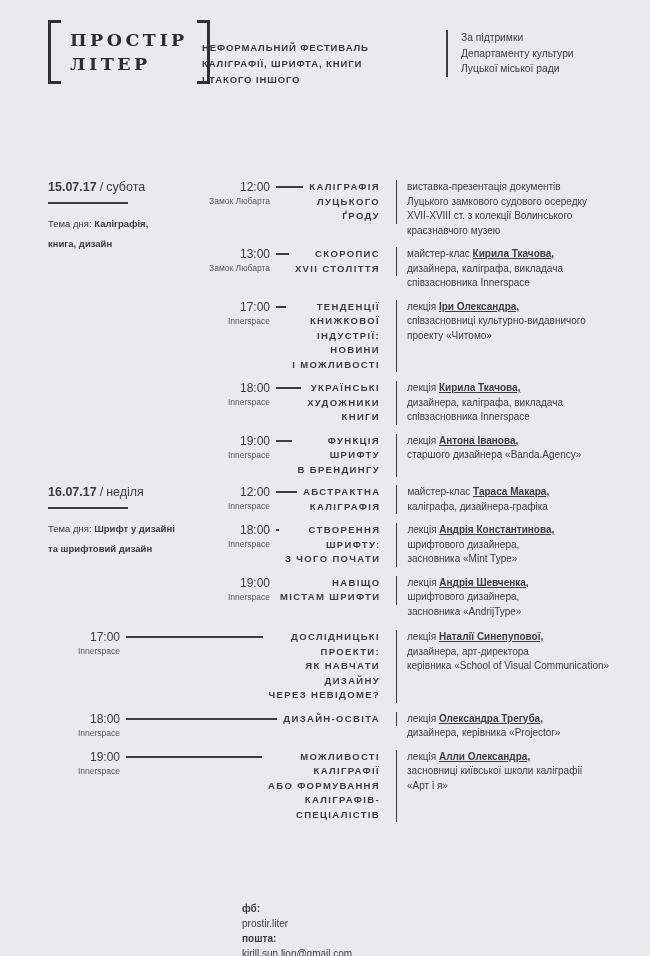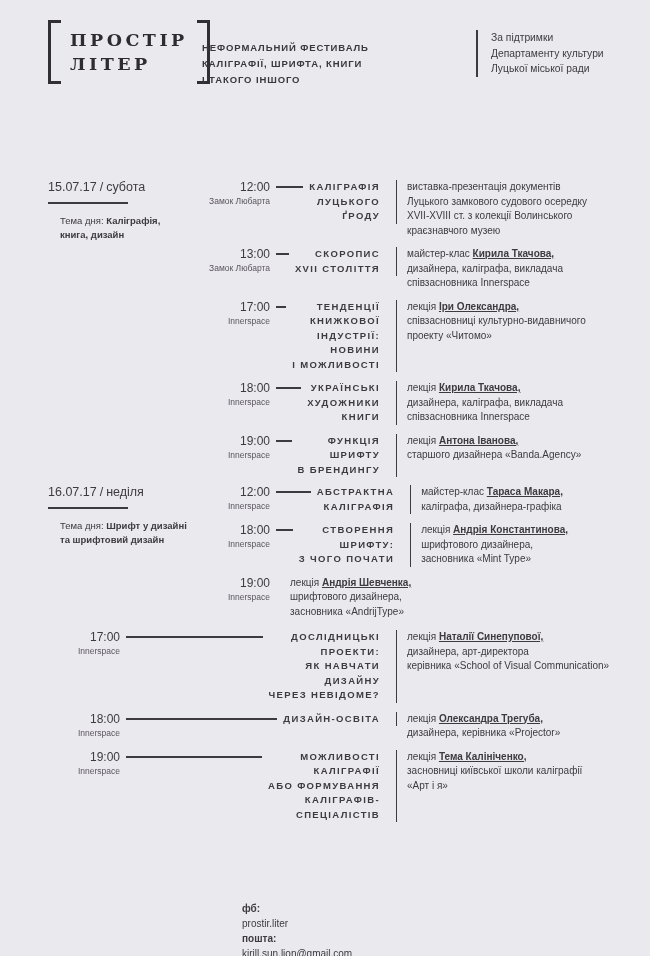--- a/index.html
+++ b/index.html
@@ -23,33 +23,33 @@
     font-weight: 700; font-size: 17.5px; line-height: 24px;
     letter-spacing: 3.5px; color: #2e2c31;
     margin: 8px 9px 0 9px; white-space: pre-line;
   }
   .subtitle {
     position: absolute; left: 202px; top: 30px;
     font-size: 9.5px; font-weight: 700; letter-spacing: 0.9px;
     line-height: 16px; white-space: pre-line; color: #3a383d; margin-top: 10px;
   }
   .support {
-    position: absolute; left: 476px; top: 30px;
+    position: absolute; left: 446px; top: 30px;
     border-left: 2px solid #3d3b40; padding-left: 13px;
     font-size: 10.3px; line-height: 15.5px; white-space: pre-line;
   }
 
   
   .day { position: absolute; left: 48px; width: 596px; display: flex; align-items: flex-start; }
   .day-info { width: 150px; flex-shrink: 0; }
   .day-date { font-size: 12.5px; }
-  .day-date b { font-weight: 400; }
+  .day-date b { font-weight: 700; }
   .day-sep { margin: 0 3px; }
   .day-rule { width: 80px; border-top: 2px solid #3d3b40; margin: 8px 0 10px 0; }
-  .day-theme { font-size: 9.5px; line-height: 14px; white-space: pre-line; margin-left: 12px; }
+  .day-theme { font-size: 9.5px; line-height: 20px; white-space: pre-line; }
   .day-theme b { font-weight: 700; }
   .day-events { flex: 1; }
 
   
   .ev {
     display: grid;
     grid-template-columns: 72px minmax(10px, 1fr) max-content 247px;
     margin-bottom: 9px;
   }
   .ev-timeblock { text-align: right; }
@@ -211,20 +211,22 @@
 шрифтового дизайнера,
 засновника «Mint Type»</span></div>
       </div>
 
       <div class="ev">
         <div class="ev-timeblock">
             <div class="ev-t">19:00</div>
             <div class="ev-loc">Innerspace</div>
           </div>
         <div class="ev-dash"></div>
+        <div class="ev-title">НАВІЩО
+МІСТАМ ШРИФТИ</div>
         <div class="ev-desc"><span>лекція </span><b>Андрія Шевченка,</b><span>
 шрифтового дизайнера,
 засновника «AndrijType»</span></div>
       </div>
 
     </div>
   </section>
 
   <section class="day" style="top:630px">
     <div class="day-events">
@@ -260,21 +262,21 @@
         <div class="ev-timeblock">
             <div class="ev-t">19:00</div>
             <div class="ev-loc">Innerspace</div>
           </div>
         <div class="ev-dash"></div>
         <div class="ev-title">МОЖЛИВОСТІ
 КАЛІГРАФІЇ
 АБО ФОРМУВАННЯ
 КАЛІГРАФІВ-
 СПЕЦІАЛІСТІВ</div>
-        <div class="ev-desc"><span>лекція </span><b>Тема Калініченко,</b><span>
+        <div class="ev-desc"><span>лекція </span><b>Алли Олександра,</b><span>
 засновниці київської школи каліграфії
 «Арт і я»</span></div>
       </div>
 
     </div>
   </section>
 
   <div class="footer">
     <div class="f-col1">
       <div class="f-label">фб:</div>

